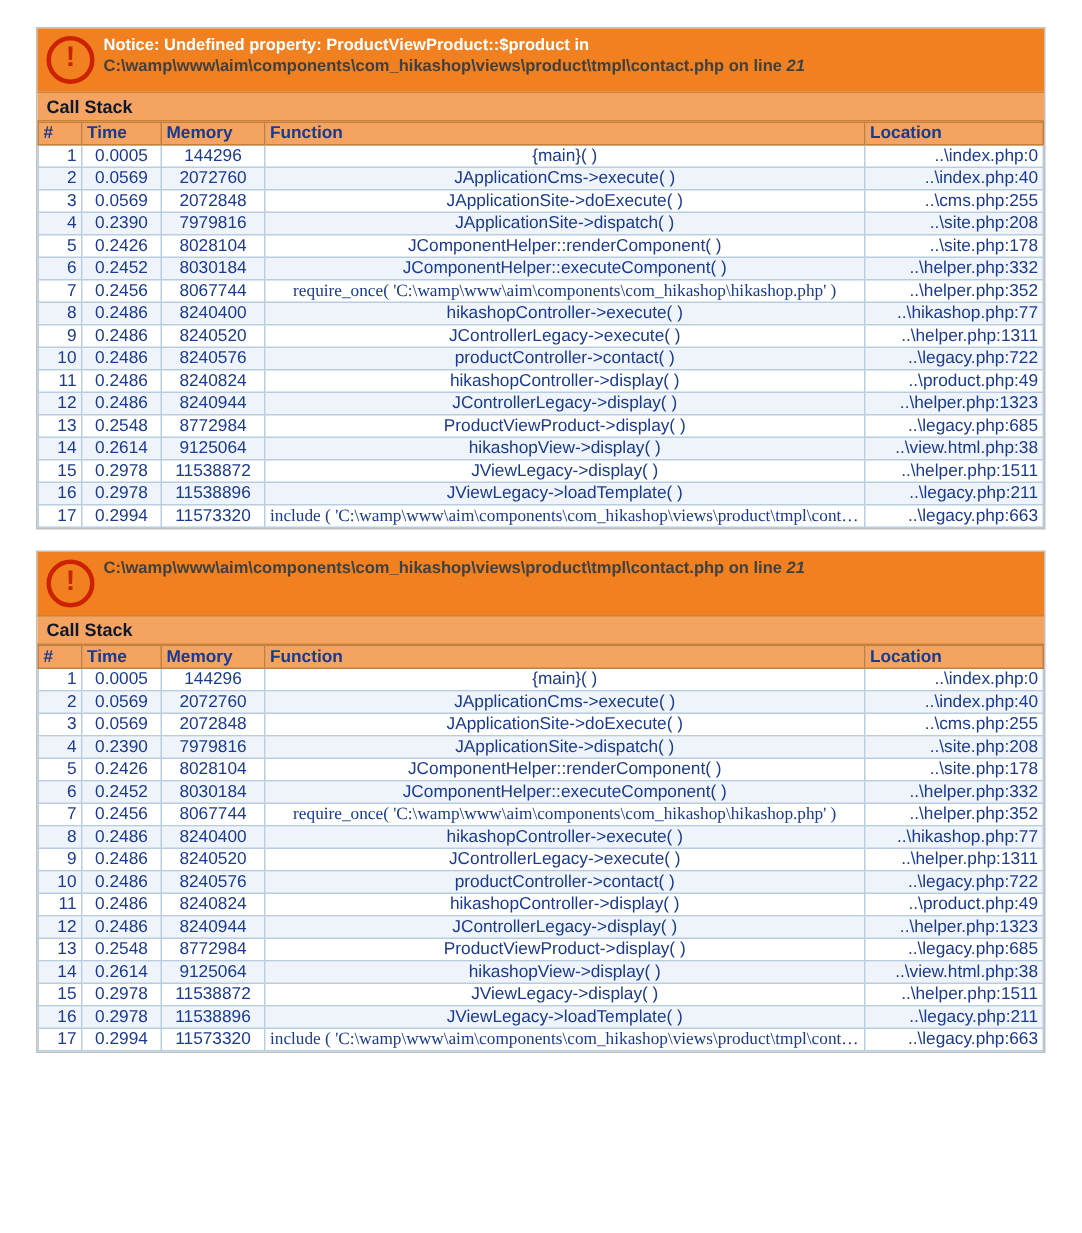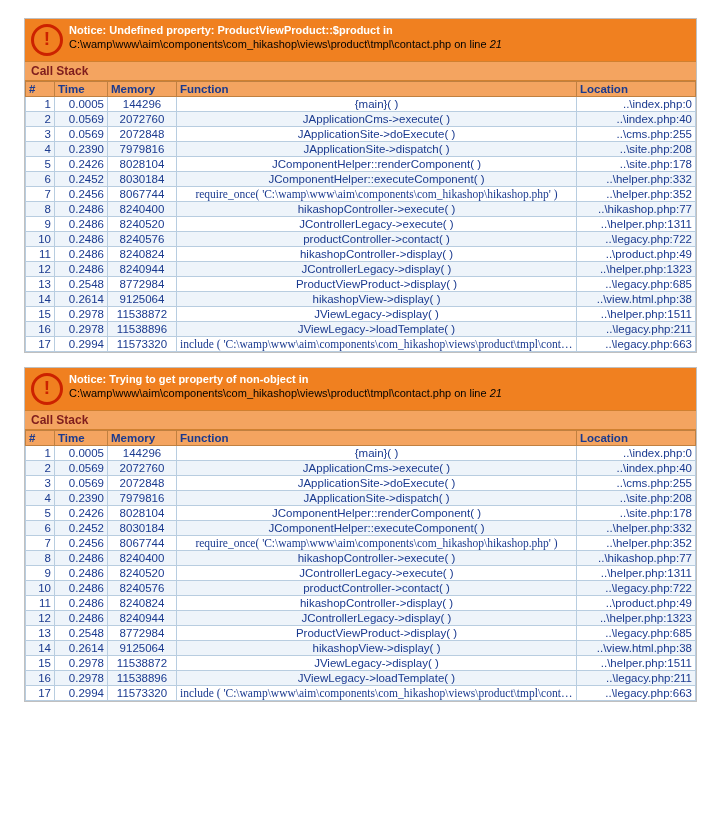--- a/index.html
+++ b/index.html
@@ -45,29 +45,29 @@
     margin-top: 1px;
   }
   .notice-text {
     font-size: 11px;
     font-weight: bold;
     color: #ffffff;
     padding-top: 1px;
   }
   .notice-text .file-line {
     display: block;
-    color: #000000;
-    font-weight: normal;
+    color: #404040;
+    font-weight: bold;
   }
   .notice-text .italic-num {
     font-style: italic;
   }
   .callstack-bar {
     background: #f4a460;
-    color: #7f1d1d;
+    color: #0f172a;
     font-size: 12px;
     font-weight: bold;
     padding: 2px 6px;
     border-top: 1px solid #d08030;
     border-bottom: 1px solid #d08030;
   }
   table.stack {
     border-collapse: collapse;
     width: 100%;
     font-size: 11.5px;
@@ -87,21 +87,21 @@
     border: 1px solid #b8cde0;
     padding: 1px 3px;
     vertical-align: top;
     white-space: nowrap;
     overflow: hidden;
     text-overflow: ellipsis;
   }
   table.stack tr:nth-child(odd) td { background: #ffffff; }
   table.stack tr:nth-child(even) td { background: #eef4fa; }
   .col-num  { width: 22px;  text-align: right; }
-  .col-time { width: 46px;  text-align: right; }
+  .col-time { width: 46px;  text-align: center; }
   .col-mem  { width: 62px;  text-align: center; }
   .col-func { width: auto;  text-align: center; }
   .col-loc  { width: 112px; text-align: right; }
   td.wrap { white-space: normal; font-family: Liberation Serif, serif; }
 </style>
 </head>
 <body>
 
 <div class="page">
   <div id="notice-container">
@@ -240,21 +240,21 @@
               <td class="col-mem">11573320</td>
               <td class="col-func wrap">include ( 'C:\wamp\www\aim\components\com_hikashop\views\product\tmpl\contact.php' )</td>
               <td class="col-loc">..\legacy.php:663</td>
             </tr>
           </tbody>
         </table>
       </div>
       <div class="notice-block">
         <div class="notice-header">
           <div class="warn-icon">!</div>
-          <div class="notice-text"><span>Notice: Trying to get property of non-object in</span><span class="file-line"><span>C:\wamp\www\aim\components\com_hikashop\views\product\tmpl\contact.php on line</span> <span class="italic-num">21</span></span></div>
+          <div class="notice-text"><span class="file-line"><span>C:\wamp\www\aim\components\com_hikashop\views\product\tmpl\contact.php on line</span> <span class="italic-num">21</span></span></div>
         </div>
         <div class="callstack-bar">Call Stack</div>
         <table class="stack">
           <thead>
             <tr>
               <th class="col-num">#</th>
               <th class="col-time">Time</th>
               <th class="col-mem">Memory</th>
               <th class="col-func">Function</th>
               <th class="col-loc">Location</th>

